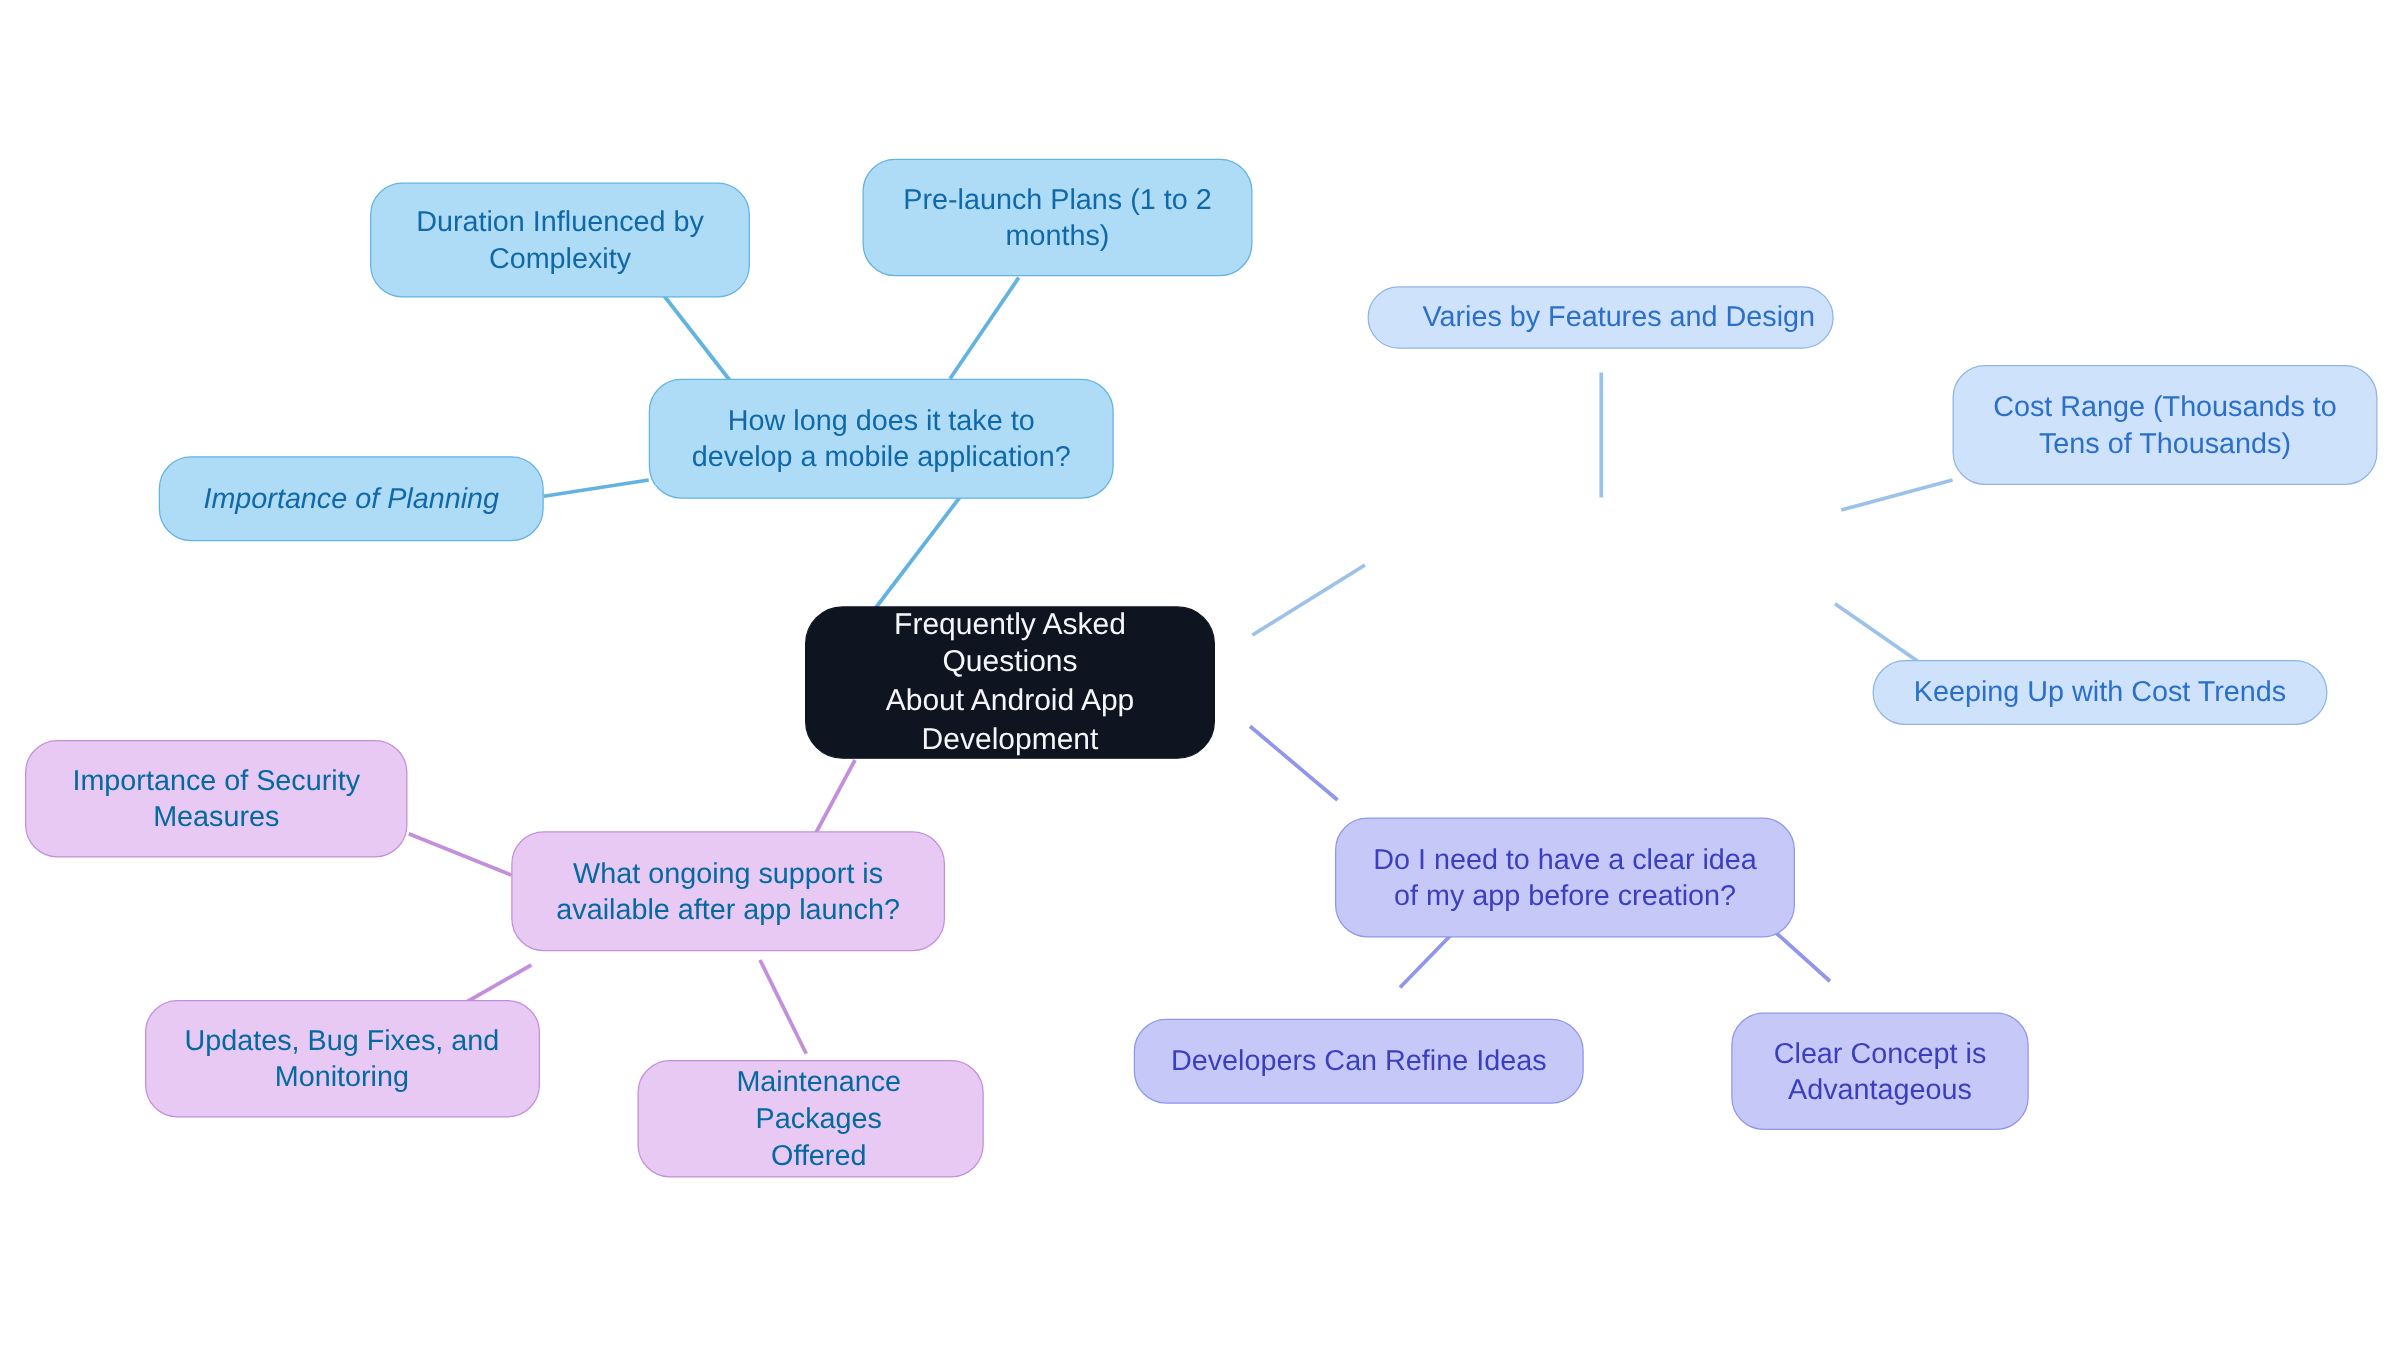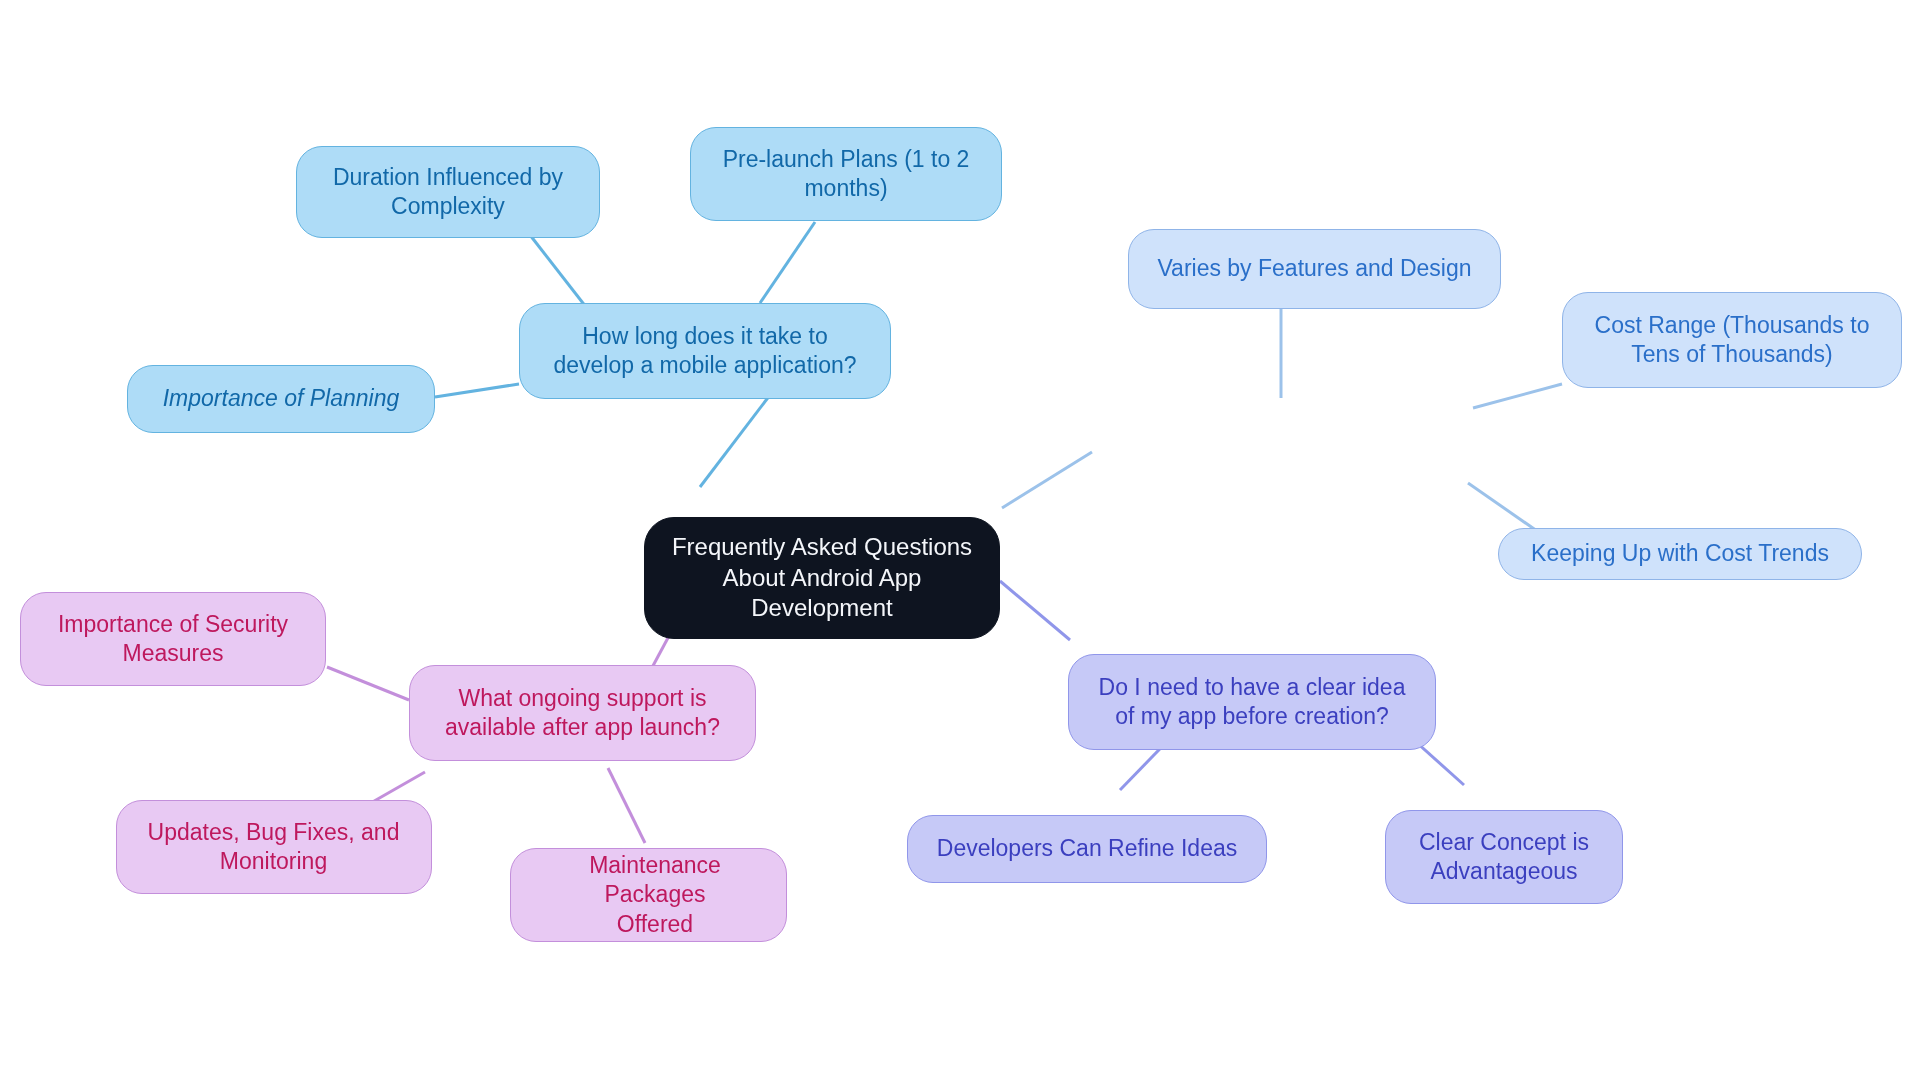--- a/index.html
+++ b/index.html
@@ -63,21 +63,21 @@
   .node-indigo {
     background: #c6c9f7;
     border-color: #9096ea;
     color: #3b3fbf;
     font-size: 23px;
     margin-top: 25px;
   }
   .node-pink {
     background: #e8c9f3;
     border-color: #c38fdb;
-    color: #be185d;
+    color: #0369a1;
     font-size: 23px;
   }
 </style>
 </head>
 <body>
 
 <div id="mindmap-canvas">
 
   <svg id="edge-layer" viewBox="0 0 1920 1083">
 
@@ -98,21 +98,21 @@
     <path d="M 1185 723 L 1120 790" stroke="#9096ea" stroke-width="3" fill="none"></path>
     <path d="M 1396 724 L 1464 785" stroke="#9096ea" stroke-width="3" fill="none"></path>
 
     <path d="M 684 608 L 640 690" stroke="#c38fdb" stroke-width="3" fill="none"></path>
 
     <path d="M 409 700 L 327 667" stroke="#c38fdb" stroke-width="3" fill="none"></path>
     <path d="M 425 772 L 355 812" stroke="#c38fdb" stroke-width="3" fill="none"></path>
     <path d="M 608 768 L 645 843" stroke="#c38fdb" stroke-width="3" fill="none"></path>
   </svg>
 
-  <div class="node node-root" style="left:644px; top:485px; width:356px; height:122px;margin-top:32px;">
+  <div class="node node-root" style="left:644px; top:485px; width:328px; height:122px;">
     <span>Frequently Asked Questions
 About Android App
 Development</span>
   </div>
 
   <div class="node node-blue-dark" style="left:519px; top:303px; width:372px; height:96px;">
     <span>How long does it take to
 develop a mobile application?</span>
   </div>
 
@@ -124,21 +124,21 @@
   <div class="node node-blue-dark" style="left:690px; top:127px; width:312px; height:94px;">
     <span>Pre-launch Plans (1 to 2
 months)</span>
   </div>
 
   <div class="node node-blue-dark" style="left:127px; top:365px; width:308px; height:68px;font-style:italic;">
     <span>Importance of Planning</span>
   </div>
 
 
-  <div class="node node-blue-light" style="left:1128px; top:229px; width:373px; height:80px;">
+  <div class="node node-blue-light" style="left:1094px; top:229px; width:373px; height:50px;justify-content:flex-end;">
     <span>Varies by Features and Design</span>
   </div>
 
   <div class="node node-blue-light" style="left:1562px; top:292px; width:340px; height:96px;">
     <span>Cost Range (Thousands to
 Tens of Thousands)</span>
   </div>
 
   <div class="node node-blue-light" style="left:1498px; top:528px; width:364px; height:52px;">
     <span>Keeping Up with Cost Trends</span>

